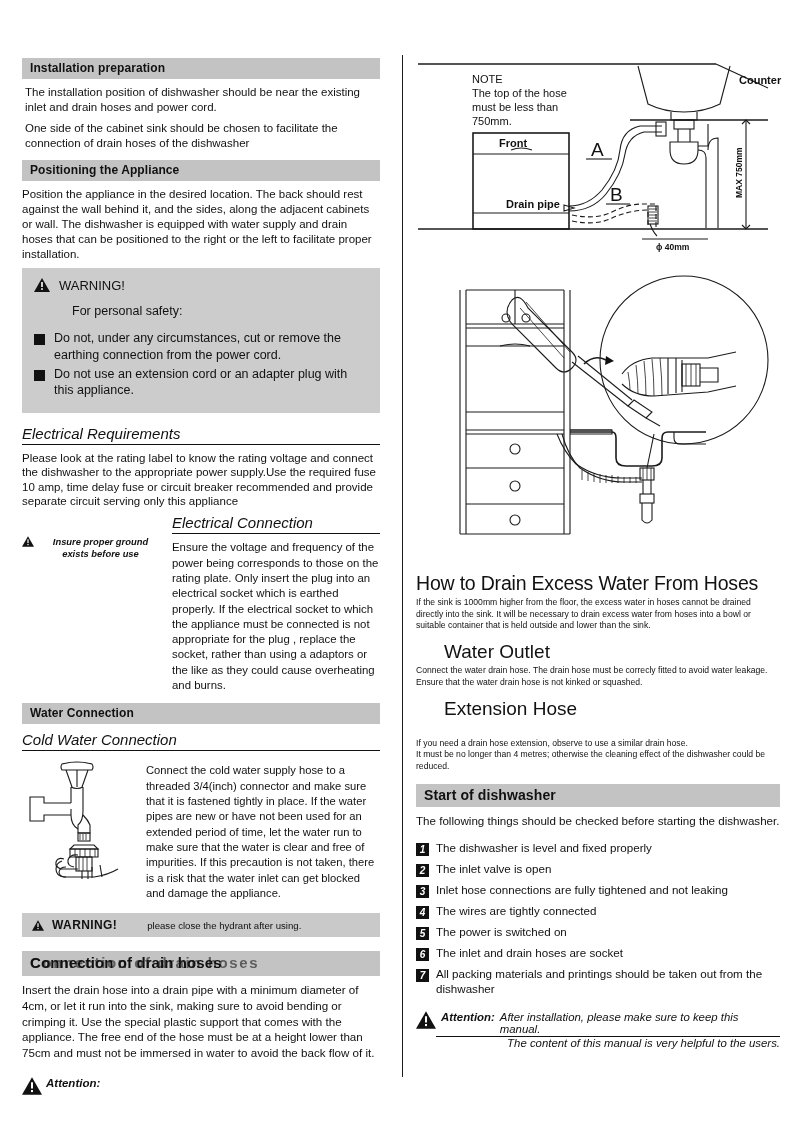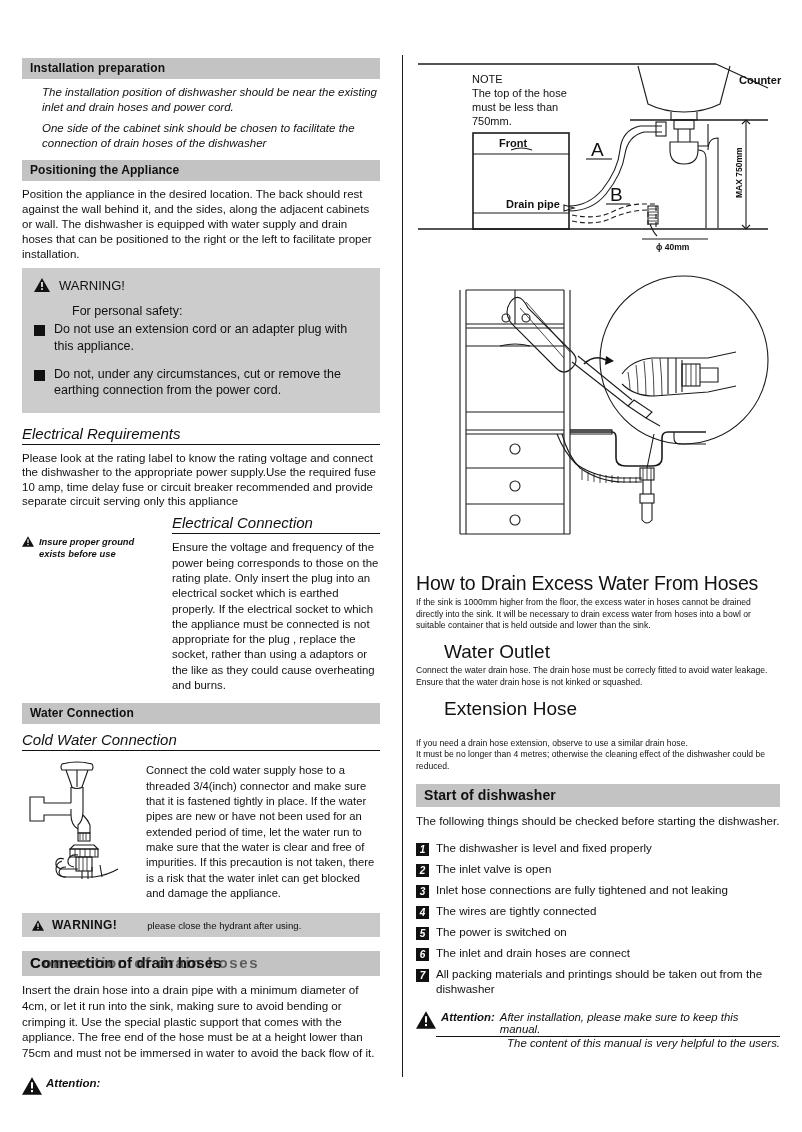--- a/index.html
+++ b/index.html
@@ -31,21 +31,21 @@
   .bar.double{position:relative;}
   .bar.double .layerA{position:relative;z-index:2;}
   .bar.double .layerB{
     position:absolute;left:8px;top:3px;z-index:1;
     color:#5d5d5d;letter-spacing:1.6px;font-weight:bold;
   }
 
   
   .p{font-size:11.5px;line-height:1.30;margin:6px 0 0 0;}
   .p.tight{line-height:1.25;}
-  .p.indent{margin-left:20px;font-style:italic;}
+  .p.indent{margin-left:3px;}
   .xsmall{font-size:8.6px;line-height:1.32;}
 
   
   .ital-head{
     font-style:italic;font-size:15px;font-weight:normal;
     border-bottom:1.6px solid #111;padding-bottom:2px;margin-top:12px;
   }
 
   
   .warnbox{background:#cccccc;margin-top:6px;padding:10px 12px 14px 12px;}
@@ -68,21 +68,21 @@
     display:flex;align-items:center;gap:8px;
   }
   .warnstrip .lbl{font-weight:bold;font-size:12px;letter-spacing:.4px;}
   .warnstrip .msg{font-size:9.6px;margin-left:22px;text-align:right;}
 
   
   .two{display:flex;gap:10px;margin-top:6px;}
   .two .left{width:140px;padding-top:22px;}
   .two .right{flex:1;}
   .ground{display:flex;gap:5px;}
-  .ground .gtxt{font-size:9.4px;font-weight:bold;font-style:italic;line-height:1.28;}
+  .ground .gtxt{font-size:9.4px;font-weight:bold;font-style:italic;line-height:1.28;text-align:center;}
 
   
   .faucet-wrap{display:flex;gap:6px;margin-top:8px;}
   .faucet-wrap .art{width:118px;flex:0 0 auto;}
   .faucet-wrap .txt{flex:1;font-size:11.2px;line-height:1.37;padding-top:4px;}
 
   
   .attn{margin-top:16px;}
   .attn-head{display:flex;align-items:flex-start;gap:4px;}
   .attn-head .word{font-weight:bold;font-style:italic;font-size:11.5px;}
@@ -140,27 +140,27 @@
         <span class="tri">
           <svg viewBox="0 0 16 14" width="16" height="14" aria-hidden="true">
             <path d="M8 0 L16 14 L0 14 Z" fill="#111"></path>
             <rect x="7.2" y="4" width="1.6" height="5" fill="#fff"></rect>
             <rect x="7.2" y="10.2" width="1.6" height="1.7" fill="#fff"></rect>
           </svg>
         </span>
         <span>WARNING!</span>
       </div>
       <div class="warn-sub">For personal safety:</div>
+      <div class="bullet-row gap">
+        <span class="sq"></span>
+        <span class="txt">Do not, under any circumstances, cut or remove the earthing connection from the power cord.</span>
+      </div>
       <div class="bullet-row">
         <span class="sq"></span>
         <span class="txt">Do not use an extension cord or an adapter plug with this appliance.</span>
-      </div>
-      <div class="bullet-row gap">
-        <span class="sq"></span>
-        <span class="txt">Do not, under any circumstances, cut or remove the earthing connection from the power cord.</span>
       </div>
     </div>
 
     <div class="ital-head">Electrical Requirements</div>
     <div class="p tight">Please look at the rating label to know the rating voltage and connect the dishwasher to the appropriate power supply.Use the required fuse 10 amp, time delay fuse or circuit breaker recommended and provide separate circuit serving only this appliance</div>
 
     <div class="two">
       <div class="left">
         <div class="ground">
           <span class="tri sm">
@@ -401,21 +401,21 @@
       <div class="citem">
         <span class="cnum">4</span>
         <span class="ctxt">The wires are tightly connected</span>
       </div>
       <div class="citem">
         <span class="cnum">5</span>
         <span class="ctxt">The power is switched on</span>
       </div>
       <div class="citem">
         <span class="cnum">6</span>
-        <span class="ctxt">The inlet and drain hoses are connect</span>
+        <span class="ctxt">The inlet and drain hoses are socket</span>
       </div>
       <div class="citem">
         <span class="cnum">7</span>
         <span class="ctxt">All packing materials and printings should be taken out from the dishwasher</span>
       </div>
     </div>
 
     <div class="attn2">
       <div class="row">
         <span class="tri lg">

